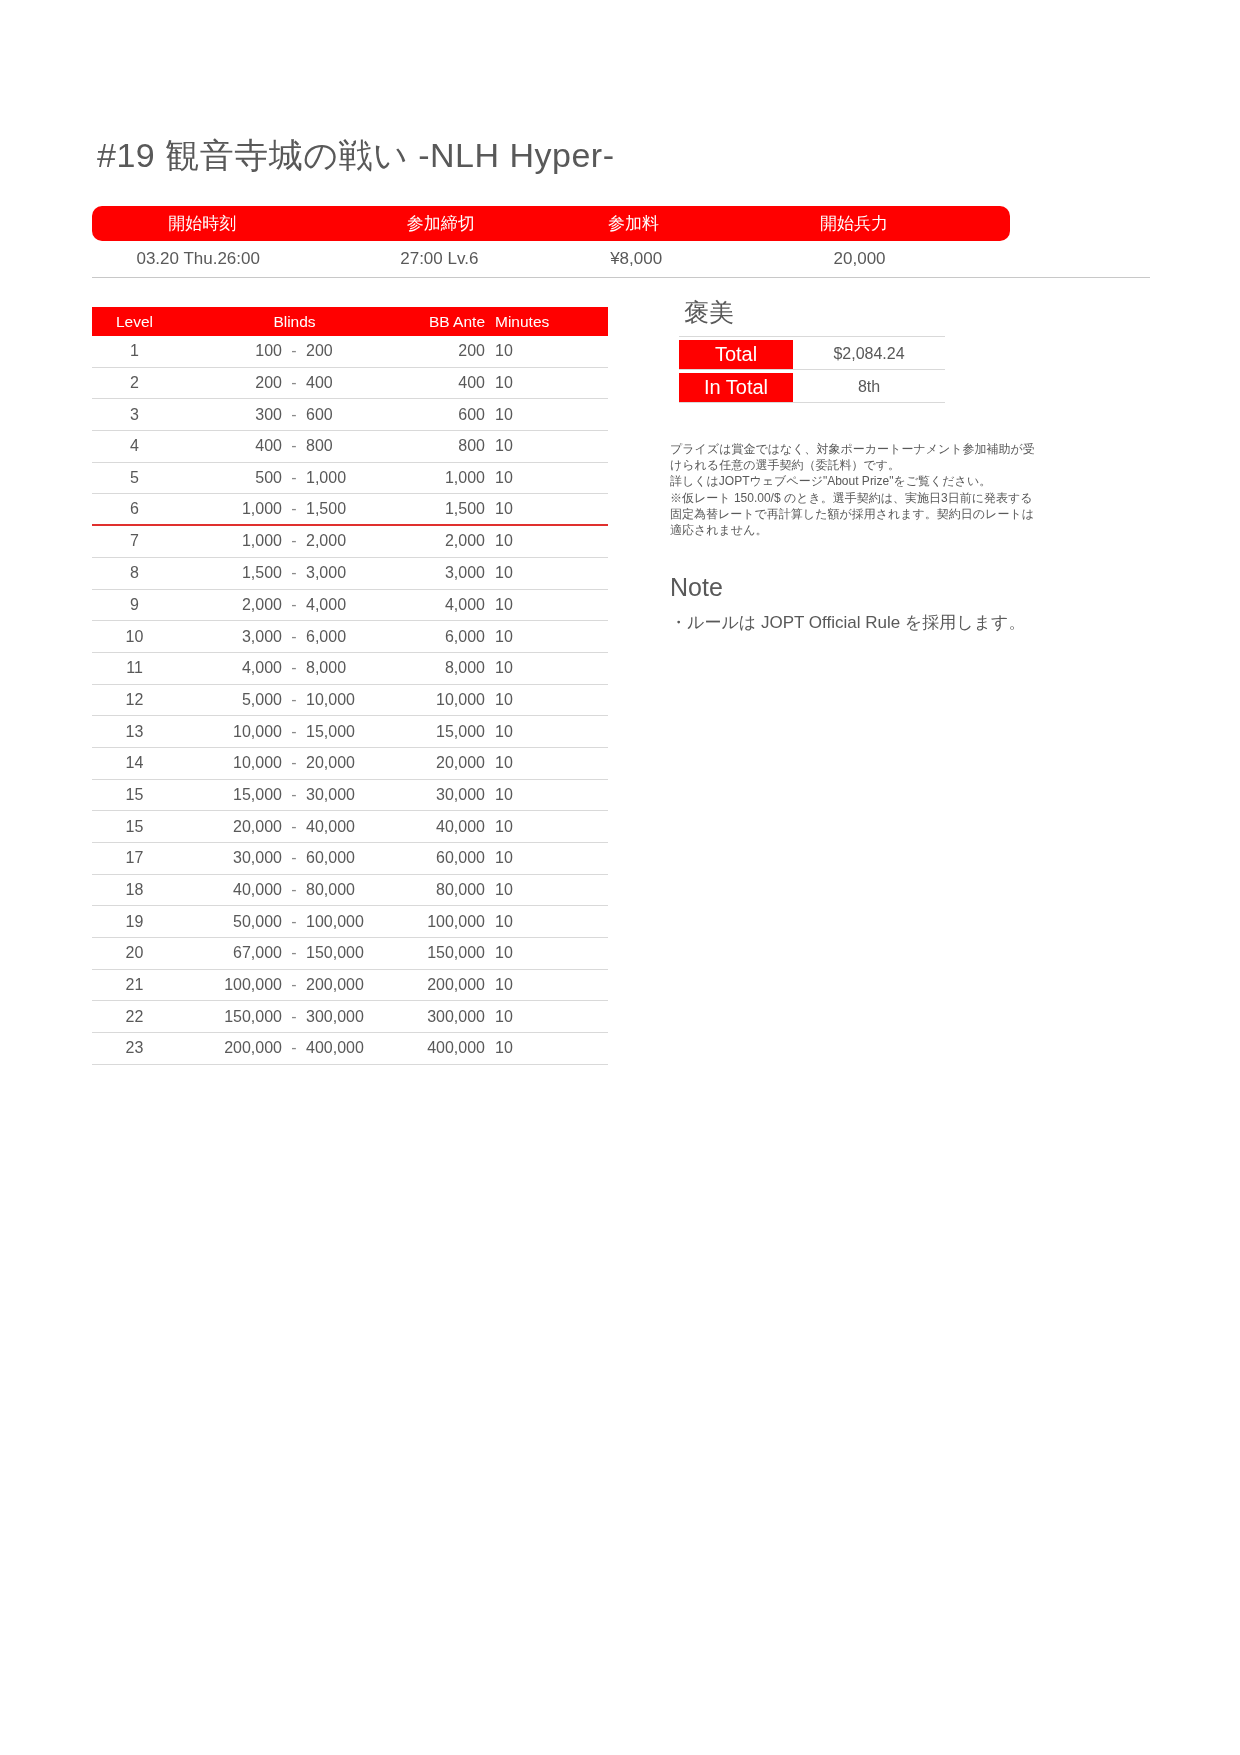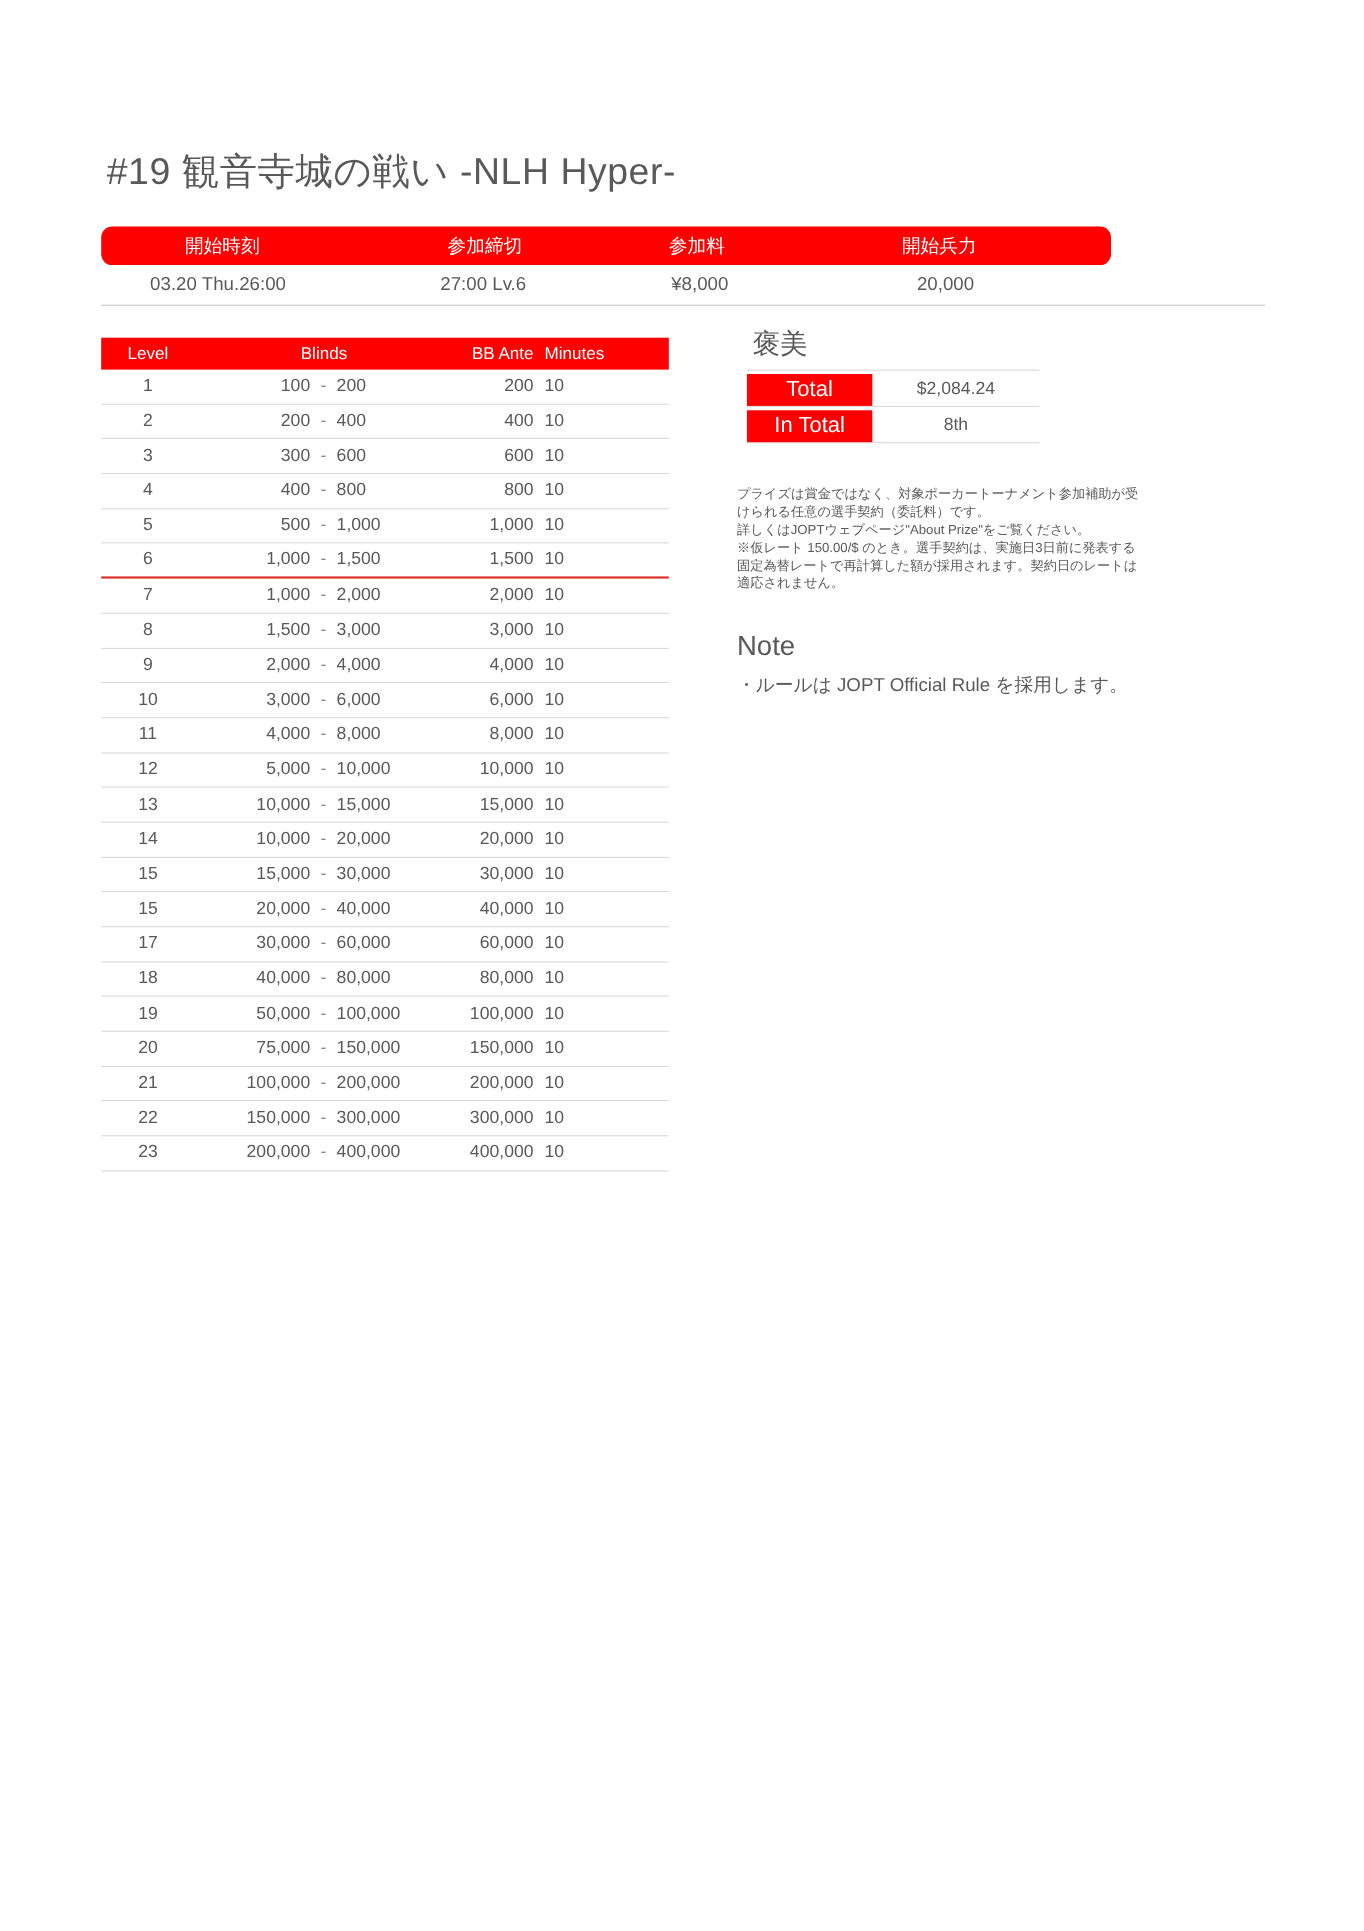--- a/index.html
+++ b/index.html
@@ -246,21 +246,21 @@
         <div class="brow">
           <div class="c-level">19</div>
           <div class="c-sb">50,000</div>
           <div class="c-dash">-</div>
           <div class="c-bb">100,000</div>
           <div class="c-ante">100,000</div>
           <div class="c-min">10</div>
         </div>
         <div class="brow">
           <div class="c-level">20</div>
-          <div class="c-sb">75,000</div>
+          <div class="c-sb">67,000</div>
           <div class="c-dash">-</div>
           <div class="c-bb">150,000</div>
           <div class="c-ante">150,000</div>
           <div class="c-min">10</div>
         </div>
         <div class="brow">
           <div class="c-level">21</div>
           <div class="c-sb">100,000</div>
           <div class="c-dash">-</div>
           <div class="c-bb">200,000</div>

